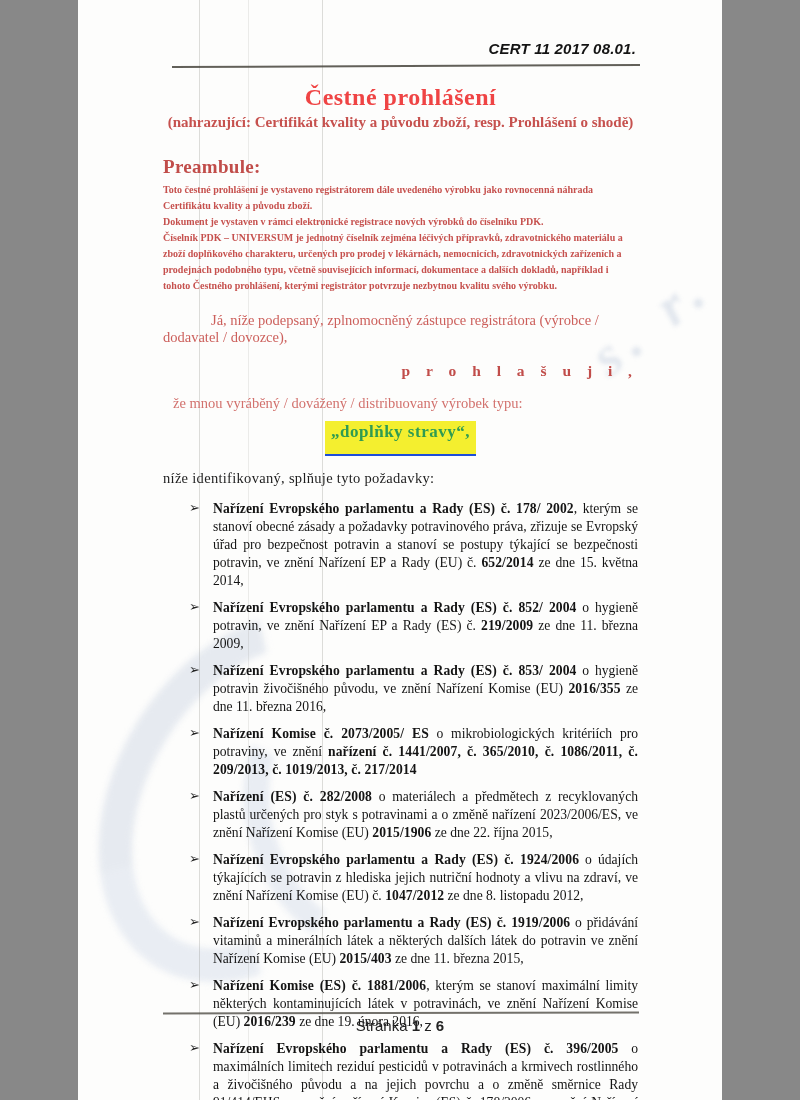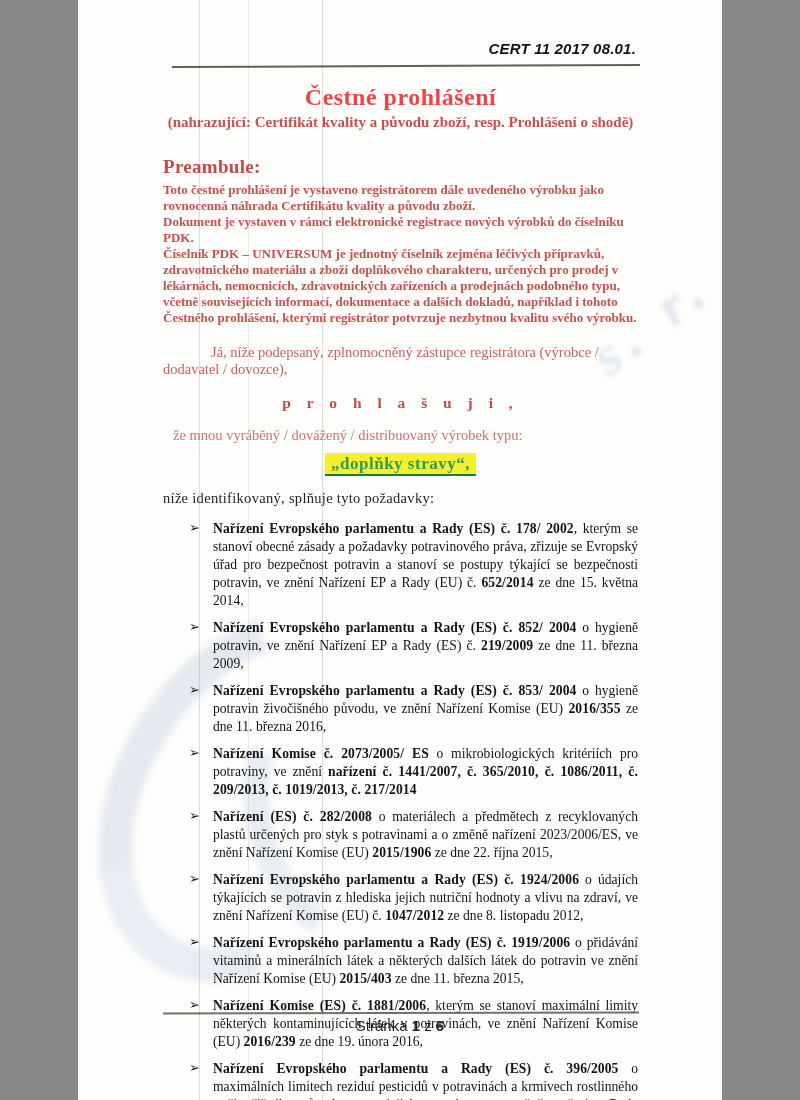--- a/index.html
+++ b/index.html
@@ -50,37 +50,37 @@
   .title{
     margin:0;text-align:center;font-size:24px;font-weight:bold;color:#ef4444;letter-spacing:.5px;
   }
   .subtitle{
     margin:3px 0 16px;text-align:center;font-size:15px;font-weight:bold;color:#c6514e;
   }
   .preambule-heading{
     margin:25px 0 4px;font-size:19px;font-weight:bold;color:#c14d4a;letter-spacing:.3px;
   }
   .preambule-paragraph{
-    margin:0;font-size:13px;line-height:16px;font-weight:bold;color:#c6514e;
+    margin:0;font-size:10px;line-height:16px;font-weight:bold;color:#c6514e;
   }
   .decl-intro{
     margin:18px 0 0;font-size:14.5px;color:#cc5f5b;text-indent:48px;
   }
   .decl-verb{
-    margin:16px 0 12px;text-align:center;font-size:15.5px;font-weight:bold;
+    margin:16px 0 12px;text-align:right;font-size:15.5px;font-weight:bold;
     letter-spacing:6px;color:#c14d4a;
   }
   .product-intro{
     margin:15px 0 0 10px;font-size:14.5px;color:#d2716d;
   }
   .product-line{margin:9px 0 0;text-align:center;}
   .product-type{
-    display:inline-block;padding:1px 6px 0;
+    display:inline-block;padding:1px 6px 12px;
     background:#f4ef2f;color:#2f9b52;font-weight:bold;font-size:17px;
-    border-bottom:2px solid #15803d;letter-spacing:.5px;
+    border-bottom:2px solid #1d4ed8;letter-spacing:.5px;
   }
   .requirements-intro{
     margin:14px 0 0;font-size:14.5px;color:#1e1e1e;letter-spacing:.3px;
   }
   .regulations{
     list-style:none;margin:13px 0 0;padding:0 0 0 30px;
   }
   .reg-item{
     position:relative;padding-left:20px;margin-bottom:9px;
     text-align:justify;font-size:13.6px;line-height:18px;color:#141414;

